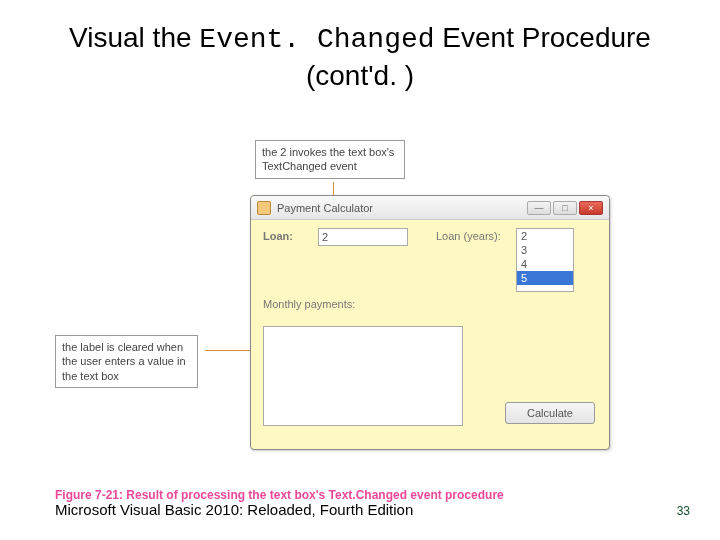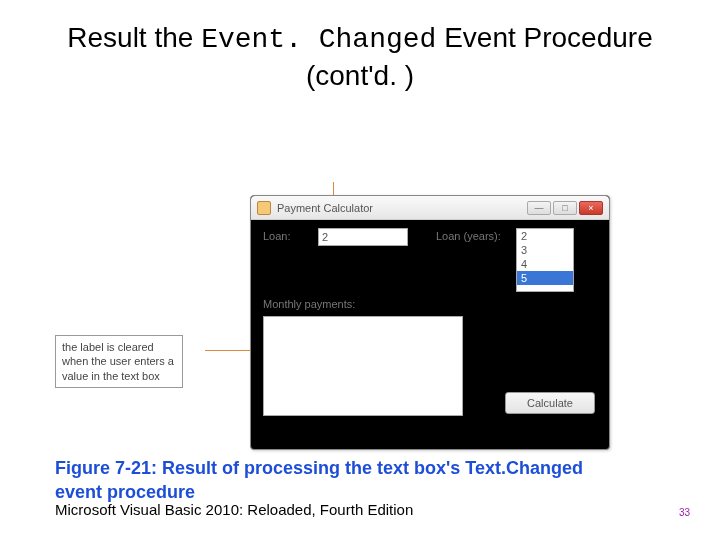--- a/index.html
+++ b/index.html
@@ -31,32 +31,32 @@
     position: absolute;
     background: #fff;
     border: 1px solid #999;
     font-size: 11px;
     padding: 4px 6px;
     color: #444;
     line-height: 1.3;
     white-space: pre-line;
   }
   .callout-top { left: 160px; top: 0; width: 150px; }
-  .callout-left { left: -40px; top: 195px; width: 128px; }
+  .callout-left { left: -40px; top: 195px; width: 143px; }
   .line { position: absolute; background: #d98b3c; }
   .line-top-v { left: 238px; top: 42px; width: 1px; height: 46px; }
   .line-left-h { left: 110px; top: 210px; height: 1px; width: 100px; }
   
   .win {
     position: absolute;
     left: 155px;
     top: 55px;
     width: 360px;
     height: 255px;
-    background: #000000;
+    background: #fef9c3;
     border: 1px solid #888;
     border-radius: 4px;
     box-shadow: 1px 1px 3px rgba(0,0,0,.2);
   }
   .titlebar {
     height: 24px;
     background: linear-gradient(#fafafa,#e6e6e6);
     border-bottom: 1px solid #ccc;
     display: flex;
     align-items: center;
@@ -81,40 +81,40 @@
     font-size: 9px; line-height: 12px; text-align: center; color: #666;
   }
   .wbtn.close { background: linear-gradient(#eb6a5a,#c73a2a); border-color:#a33; color:#fff; }
   .body {
     position: relative;
     padding: 8px 12px;
     font-size: 11px;
     color: #666;
   }
   .row { display: flex; align-items: flex-start; margin-bottom: 6px; }
-  .lbl { width: 55px; color: #777; padding-top: 2px; }
+  .lbl { width: 55px; color: #777; padding-top: 2px; font-weight: bold; }
   .lbl2 { width: 80px; color: #777; padding-top: 2px; }
   .txtbox {
     width: 90px; height: 18px;
     background: #fff;
     border: 1px solid #aaa;
     font-size: 11px;
     padding: 1px 3px;
     color: #555;
   }
   .listbox {
     width: 58px;
     height: 64px;
     background: #fff;
     border: 1px solid #aaa;
     overflow: hidden;
   }
   .listbox .item { padding: 1px 4px; font-size: 11px; color: #555; }
   .listbox .item.selected { background: #3a76d6; color: #fff; }
-  .section-lbl { color: #777; margin: 6px 0 6px; }
+  .section-lbl { color: #777; margin: 6px 0 16px; }
   .bigbox {
     width: 200px; height: 100px;
     background: #fff;
     border: 1px solid #aaa;
   }
   .btncol {
     position: absolute;
     right: 14px;
     bottom: 10px;
     display: flex;
@@ -128,50 +128,51 @@
     border-radius: 3px;
     font-size: 11px;
     color: #555;
     text-align: center;
     line-height: 20px;
   }
   .caption {
     position: absolute;
     left: 55px;
     bottom: 36px;
-    font-size: 18px;
+    font-size: 12px;
     font-weight: bold;
     width: 560px;
     line-height: 1.3;
-    color: #1d4ed8;
+    color: #ec4899;
   }
   .footer-left {
     position: absolute;
     left: 55px;
     bottom: 22px;
     font-size: 15px;
     color: #000;
   }
   .page-no {
     position: absolute;
     right: 30px;
     bottom: 22px;
-    font-size: 10px;
-    color: #a21caf;
+    font-size: 12px;
+    color: #14532d;
   }
 </style>
 </head>
 <body>
 
 <div class="slide-title">
-  <span>Result the </span><span class="mono">Event. Changed</span><span> Event Procedure (cont'd. )</span>
+  <span>Visual the </span><span class="mono">Event. Changed</span><span> Event Procedure (cont'd. )</span>
 </div>
 
 <div class="fig-area">
 
+  <div class="callout callout-top">the 2 invokes the text box's TextChanged event</div>
   <div class="line line-top-v"></div>
 
   <div class="callout callout-left">the label is cleared when the user enters a value in the text box</div>
   <div class="line line-left-h"></div>
 
   <div class="win">
     <div class="titlebar">
       <div class="winicon"></div>
       <span>Payment Calculator</span>
       <div class="wctrls">

